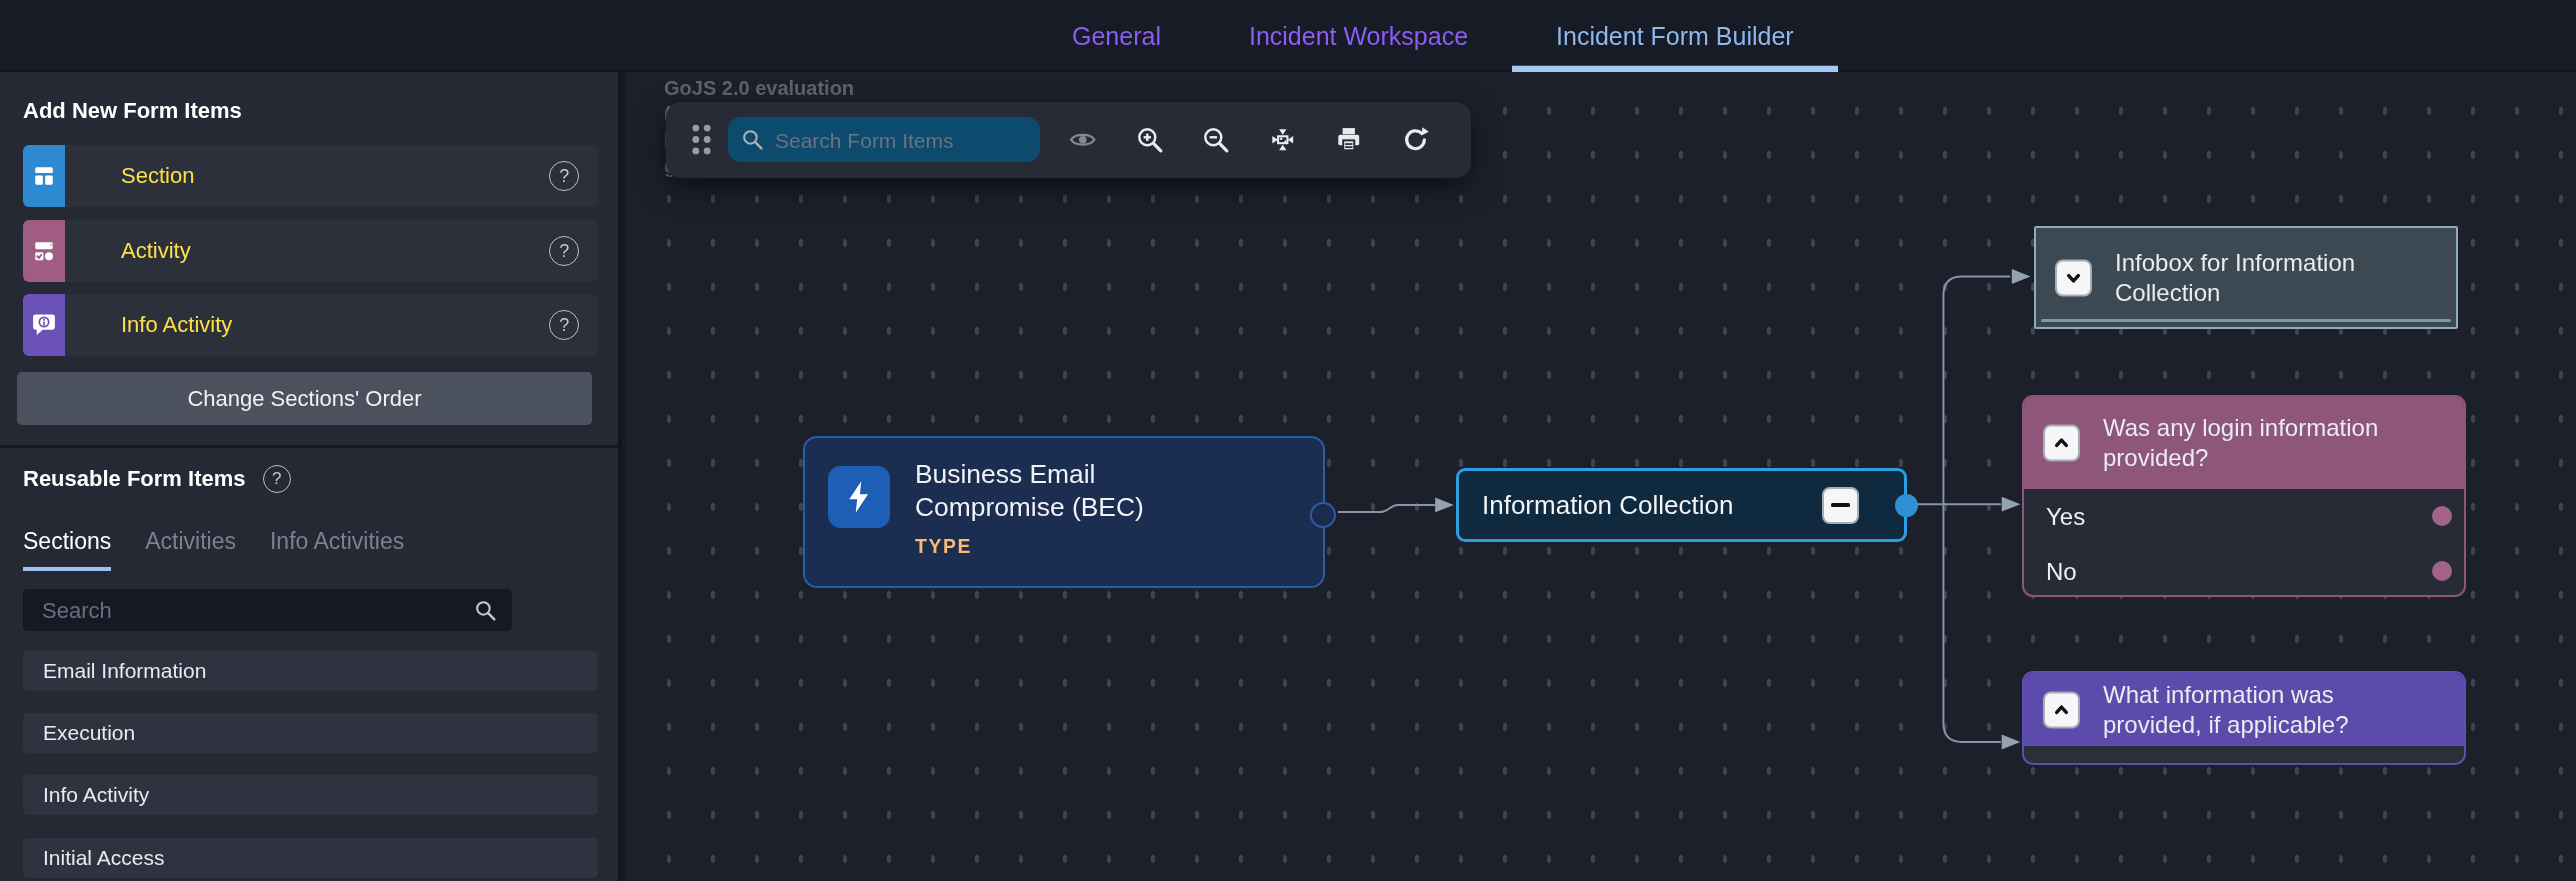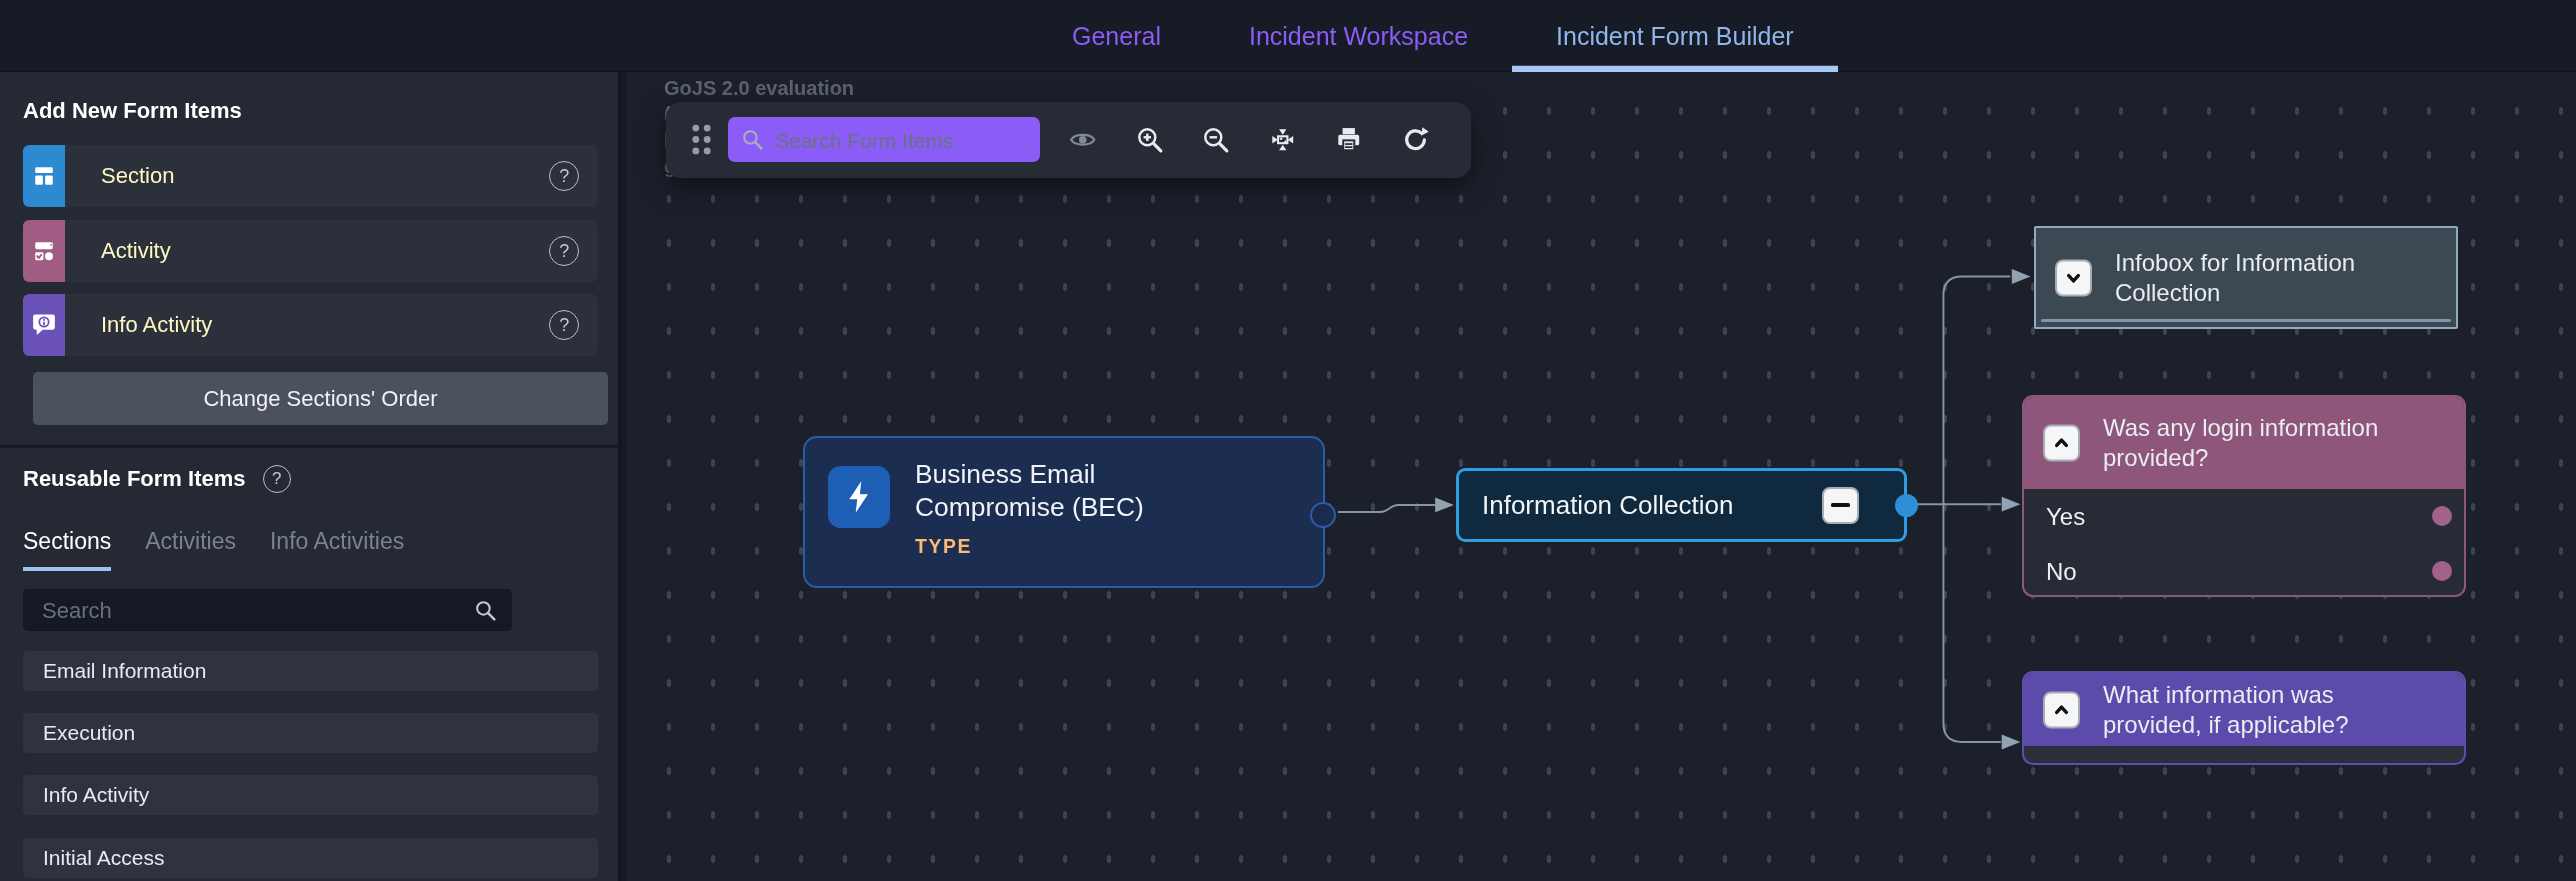--- a/index.html
+++ b/index.html
@@ -13,24 +13,24 @@
   .tab{padding:0 44px;display:flex;align-items:center;font-size:25px;color:#8b5cf6;cursor:pointer;}
   .tab.active{color:#8fb7ee;box-shadow:inset 0 -6.2px 0 #a6c8f5;}
 
   
   .sidebar{position:absolute;left:0;top:72px;width:622px;height:810px;background:#242933;
            border-right:4.7px solid #12161f;box-sizing:border-box;z-index:9;}
   .side-header{position:absolute;left:23px;font-size:22px;font-weight:bold;color:#fff;}
   .add-row{position:absolute;left:23px;width:575px;height:62px;background:#2b303b;border-radius:6.2px;
            display:flex;align-items:center;cursor:pointer;}
   .add-ico{width:42px;height:62px;border-radius:6.2px 0 0 6.2px;display:flex;align-items:center;justify-content:center;flex:none;}
-  .add-label{margin-left:36px;font-size:22px;color:#fef9c3;}
+  .add-label{margin-left:56px;font-size:22px;color:#fde047;}
   .help{position:absolute;right:18.7px;width:28px;height:28px;border:1.6px solid #b9bfc8;border-radius:50%;
         color:#c6cbd2;font-size:18px;display:flex;align-items:center;justify-content:center;cursor:pointer;}
-  .order-btn{position:absolute;left:33px;top:300px;width:575px;height:53px;background:#4b515d;border-radius:4.7px;
+  .order-btn{position:absolute;left:17px;top:300px;width:575px;height:53px;background:#4b515d;border-radius:4.7px;
              display:flex;align-items:center;justify-content:center;font-size:22px;color:#f0f2f4;cursor:pointer;}
   .side-divider{position:absolute;left:0;top:373px;width:100%;height:3.1px;background:#151923;}
   .reusable-wrap{position:absolute;left:23px;top:393px;display:flex;align-items:center;gap:17px;}
   .reusable-wrap .help2{position:static;width:26.4px;height:26.4px;border:1.6px solid #b9bfc8;border-radius:50%;
         color:#c6cbd2;font-size:17px;display:flex;align-items:center;justify-content:center;cursor:pointer;}
   .side-tabs{position:absolute;left:23px;top:456px;display:flex;gap:34px;}
   .side-tab{font-size:23px;color:#7a8292;padding-bottom:12.4px;border-bottom:4.7px solid transparent;cursor:pointer;}
   .side-tab.active{color:#ffffff;border-bottom-color:#9dc2f2;}
   .side-search{position:absolute;left:23px;top:517px;width:489px;height:42px;background:#151924;border-radius:4.7px;}
   .side-search input{position:absolute;left:17px;top:0;width:505px;height:42px;background:transparent;border:none;outline:none;
@@ -45,21 +45,21 @@
           background-image:radial-gradient(3.5px 6.2px at 50% 50%,#3d4450 0 62%,transparent 68%);
           background-size:44px 44px;background-position:20px 17px;}
   .watermark{position:absolute;left:37px;top:3.1px;z-index:1;font-size:20px;font-weight:bold;line-height:26px;
              color:rgba(148,154,164,0.55);white-space:pre;}
   .links{position:absolute;left:0;top:0;width:1949px;height:810px;z-index:2;pointer-events:none;}
 
   
   .fl-toolbar{position:absolute;left:39px;top:29.5px;width:805px;height:76px;background:#262b35;border-radius:15.5px;
               box-shadow:0 9.3px 26.4px rgba(0,0,0,.5);display:flex;align-items:center;z-index:5;}
   .drag-handle{margin-left:20px;width:31px;height:37px;color:#969da8;cursor:grab;flex:none;}
-  .tb-search{position:relative;margin-left:11px;width:312px;height:45px;background:#8b5cf6;border-radius:7px;flex:none;}
+  .tb-search{position:relative;margin-left:11px;width:312px;height:45px;background:#0c4a6e;border-radius:13px;flex:none;}
   .tb-search input{position:absolute;left:45px;top:0;width:257px;height:45px;background:transparent;border:none;outline:none;
                    color:#dfe3e9;font-size:21px;font-family:"Liberation Sans",sans-serif;}
   .tb-search input::placeholder{color:#6b7280;}
   .tb-search .mag{position:absolute;left:12.4px;top:10px;width:25px;height:25px;color:#aab0ba;}
   .tb-icons{display:flex;align-items:center;margin-left:28px;gap:37px;}
   .tb-btn{width:29.5px;height:29.5px;color:#e8ebef;cursor:pointer;}
   .tb-btn.dim{color:#828a96;}
 
   
   .node{position:absolute;box-sizing:border-box;z-index:3;cursor:pointer;}

